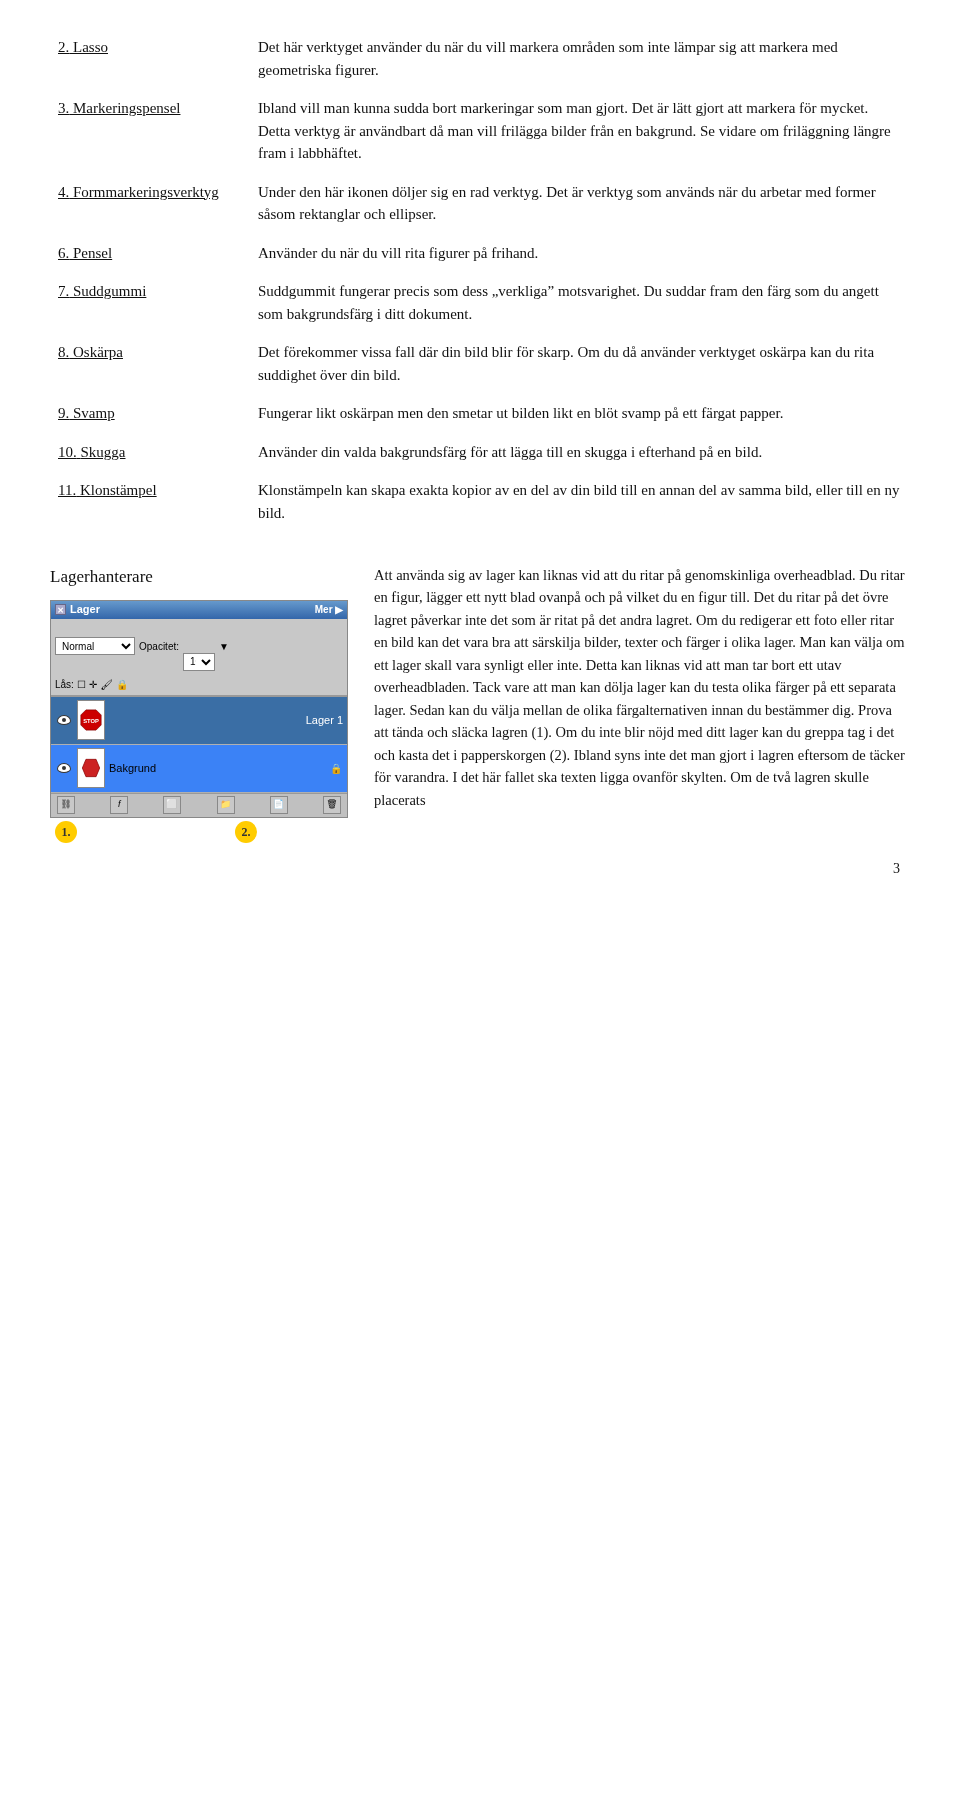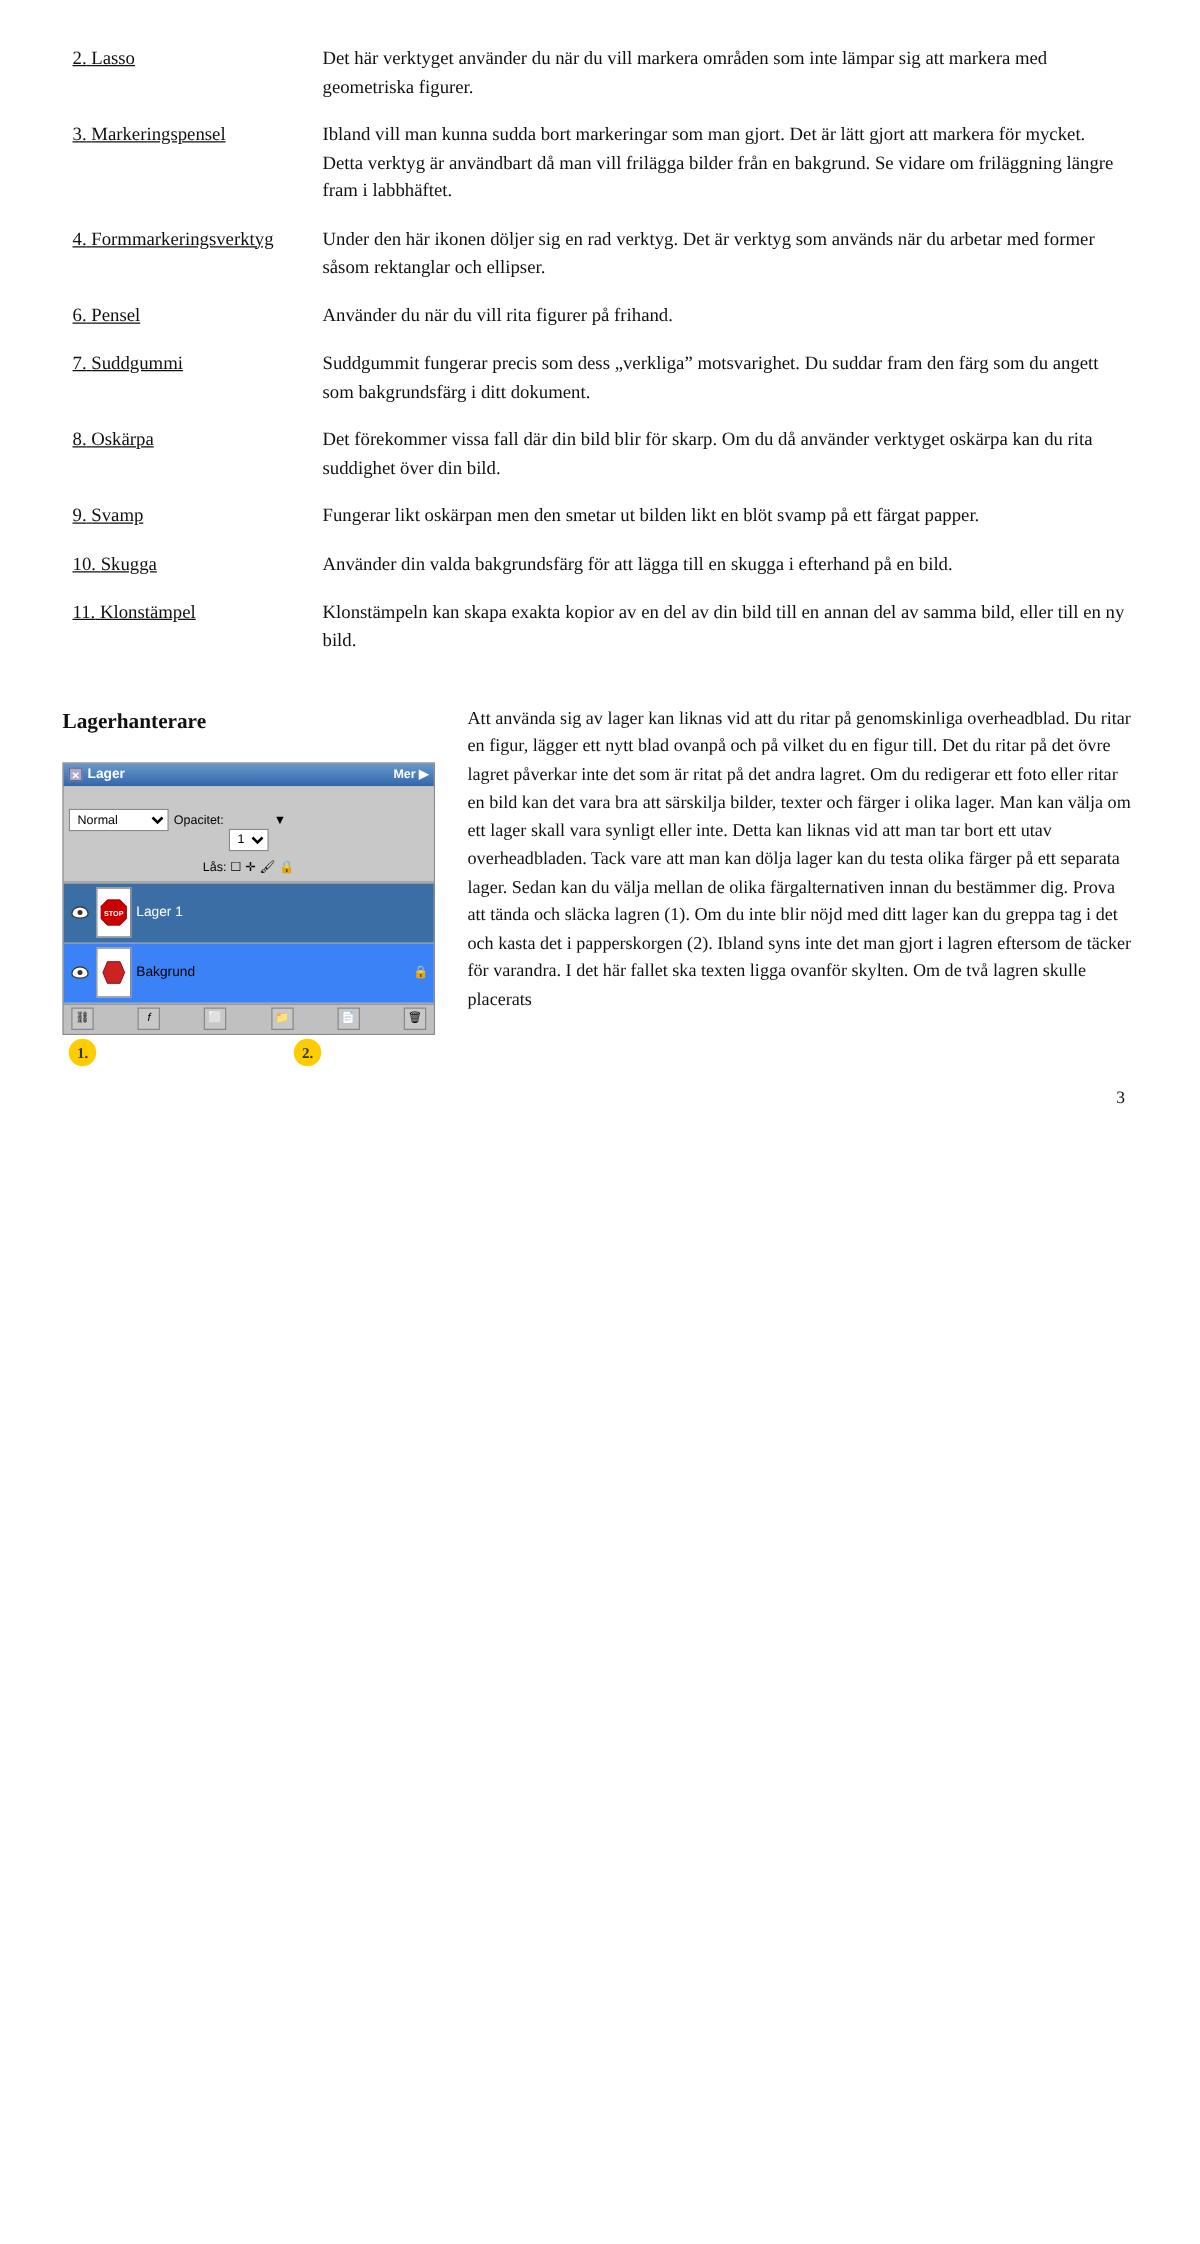--- a/index.html
+++ b/index.html
@@ -31,22 +31,22 @@
       padding-right: 20px;
       text-decoration: underline;
     }
 
     .content-table .col-right {
       width: auto;
     }
 
     .section-heading {
       font-size: 17px;
-      font-weight: bold;
-      margin-bottom: 20px;
+      font-weight: normal;
+      margin-bottom: 10px;
     }
 
     .lager-section {
       display: flex;
       flex-direction: row;
       align-items: flex-start;
       gap: 24px;
       margin-top: 10px;
     }
 
@@ -96,21 +96,20 @@
     }
 
     .lager-toolbar {
       background: #c8c8c8;
       border-bottom: 1px solid #999;
       padding: 3px 4px;
       display: flex;
       align-items: center;
       gap: 4px;
       flex-wrap: wrap;
-      flex-direction: column;
     }
 
     .lager-toolbar select {
       font-size: 10px;
       height: 18px;
       padding: 0 2px;
       background: #fff;
       border: 1px solid #888;
     }
 
@@ -151,20 +150,21 @@
       background: #3b82f6;
       position: relative;
     }
 
     .lager-layer-row.selected {
       background: #3a6ea5;
     }
 
     .lager-layer-row.selected .layer-name {
       color: white;
+      text-align: right;
     }
 
     .layer-eye {
       width: 18px;
       height: 18px;
       display: flex;
       align-items: center;
       justify-content: center;
       cursor: pointer;
       flex-shrink: 0;

